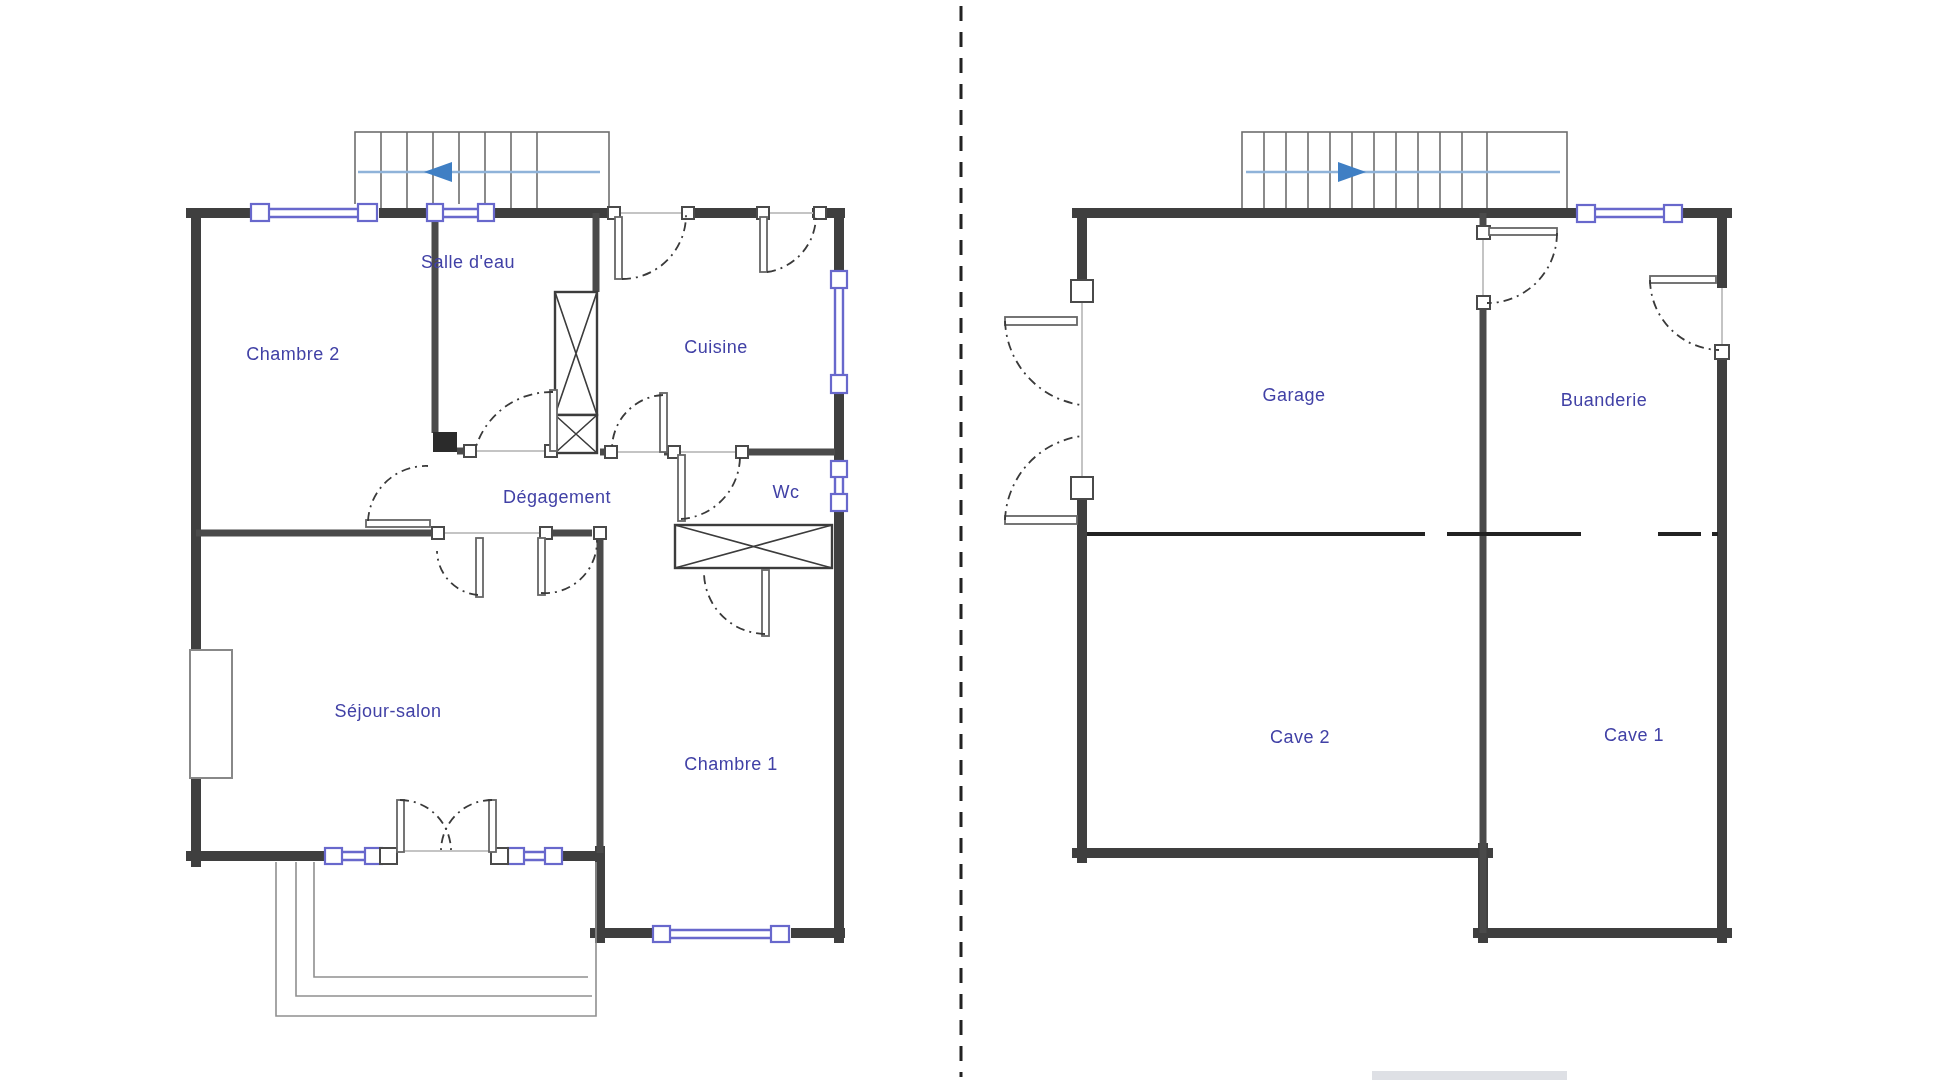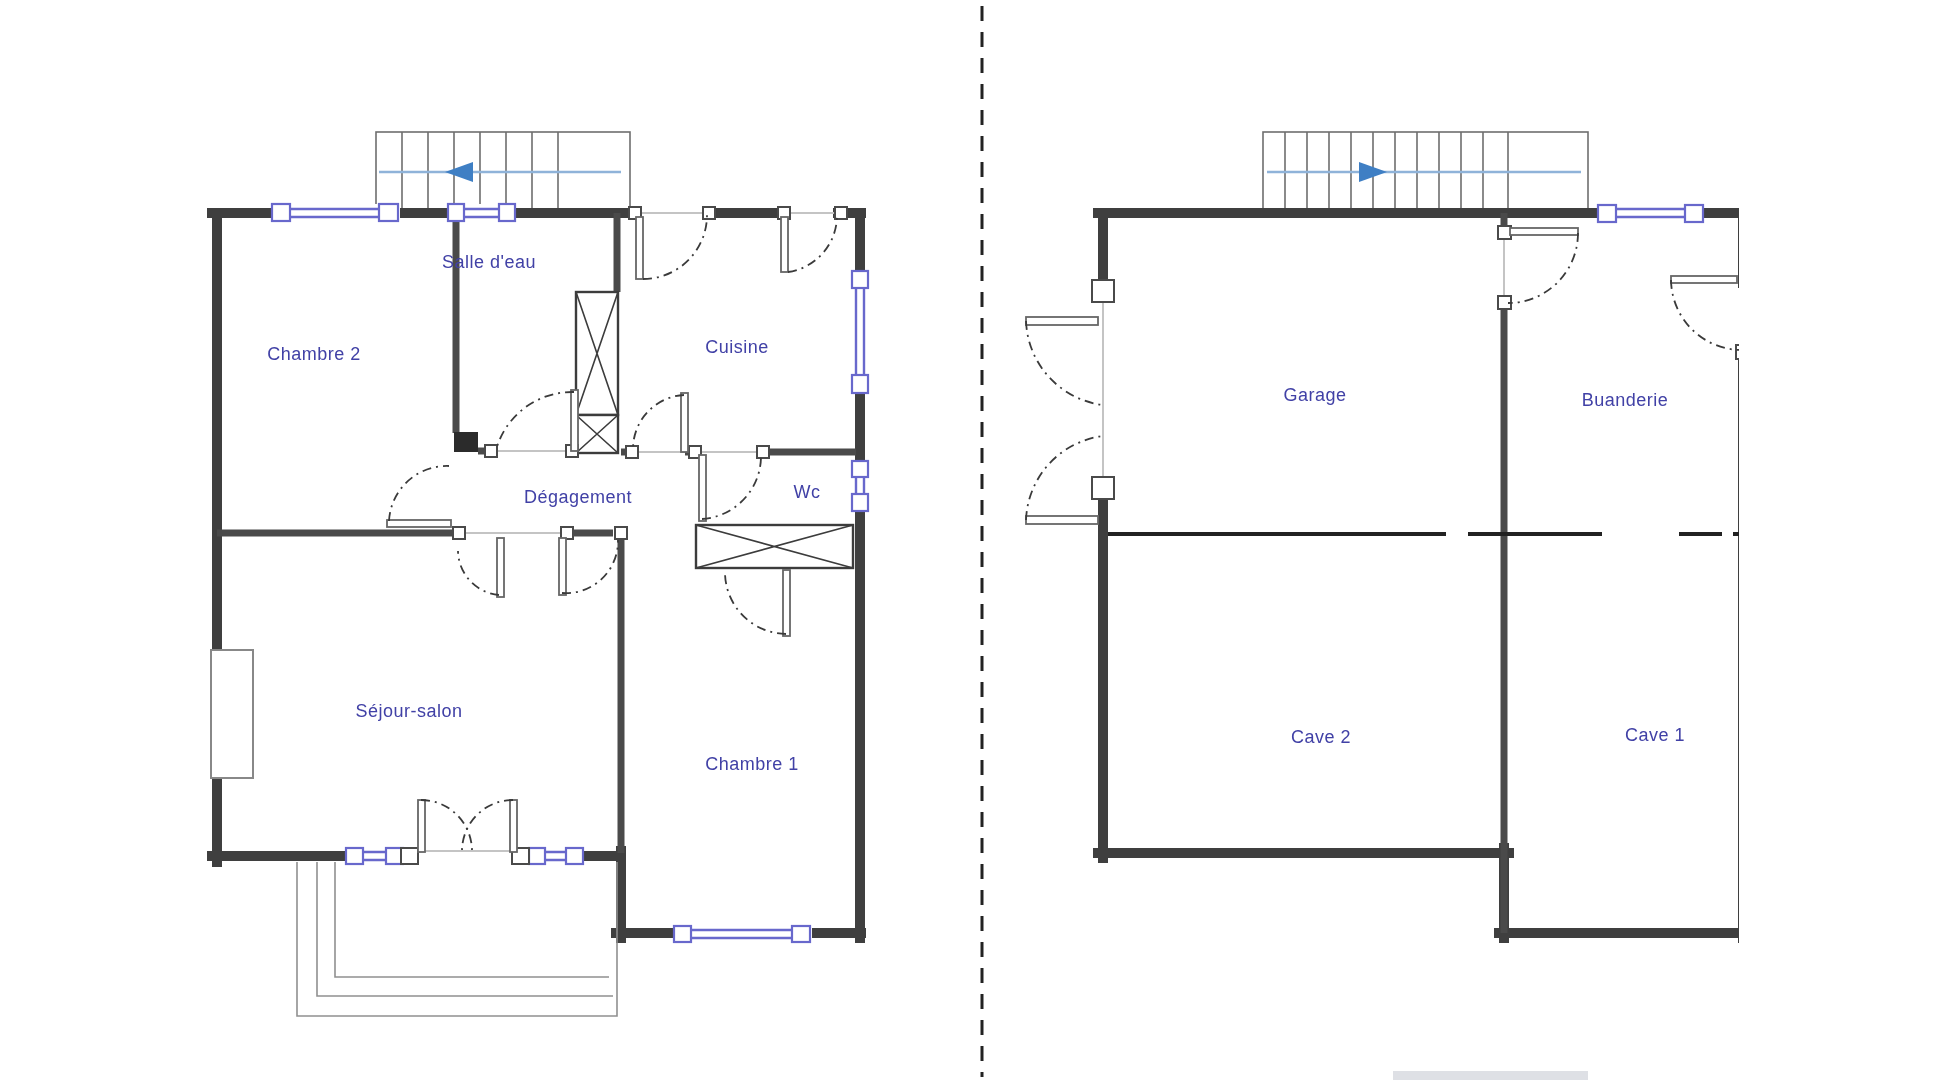--- a/index.html
+++ b/index.html
@@ -2,21 +2,21 @@
 <html style="--wall: #3f3f3f; --iwall: #4a4a4a; --window: #6868cc; --label: #4141a6; --arrow: #3f7fc4; --stairline: #8fb3d9; --arc: #3a3a3a; --threshold: #c4c4c4; --separator: #222222; --patio: #909090; --duct: #3c3c3c; --chimney: #888888; --block: #2b2b2b; --artifact: #c2c6cf;"><head>
 <meta charset="utf-8">
 <style>
   :root{
     --wall:#3f3f3f; --iwall:#4a4a4a; --window:#6868cc; --winbg:#ffffff;
     --label:#4141a6; --arrow:#3f7fc4; --stairline:#8fb3d9; --arc:#3a3a3a;
     --threshold:#c4c4c4; --separator:#222222; --patio:#909090; --duct:#3c3c3c;
     --chimney:#888888; --block:#2b2b2b; --artifact:#c2c6cf; --stair:#6e6e6e;
   }
   html,body{margin:0;padding:0;background:#fff;}
-  .canvas{width:1718px;height:1080px;position:relative;background:#fff;overflow:hidden;padding-left:21px;}
+  .canvas{width:1934px;height:1080px;position:relative;background:#fff;overflow:hidden;}
   svg{display:block;font-family:"Liberation Sans", sans-serif;}
   .wall{stroke:var(--wall);stroke-width:10;fill:none;stroke-linecap:square;}
   .iwall{stroke:var(--iwall);stroke-width:7;fill:none;stroke-linecap:butt;}
   .halfwall{stroke:var(--separator);stroke-width:4;fill:none;}
   .thr{stroke:var(--threshold);stroke-width:2;fill:none;}
   .win-line{stroke:var(--window);stroke-width:2.4;fill:none;}
   .win-bg{fill:var(--winbg);}
   .win-sq{fill:#fff;stroke:var(--window);stroke-width:2.2;}
   .post{fill:#fff;stroke:var(--iwall);stroke-width:2;}
   .leaf{fill:#fff;stroke:#666;stroke-width:1.8;}

